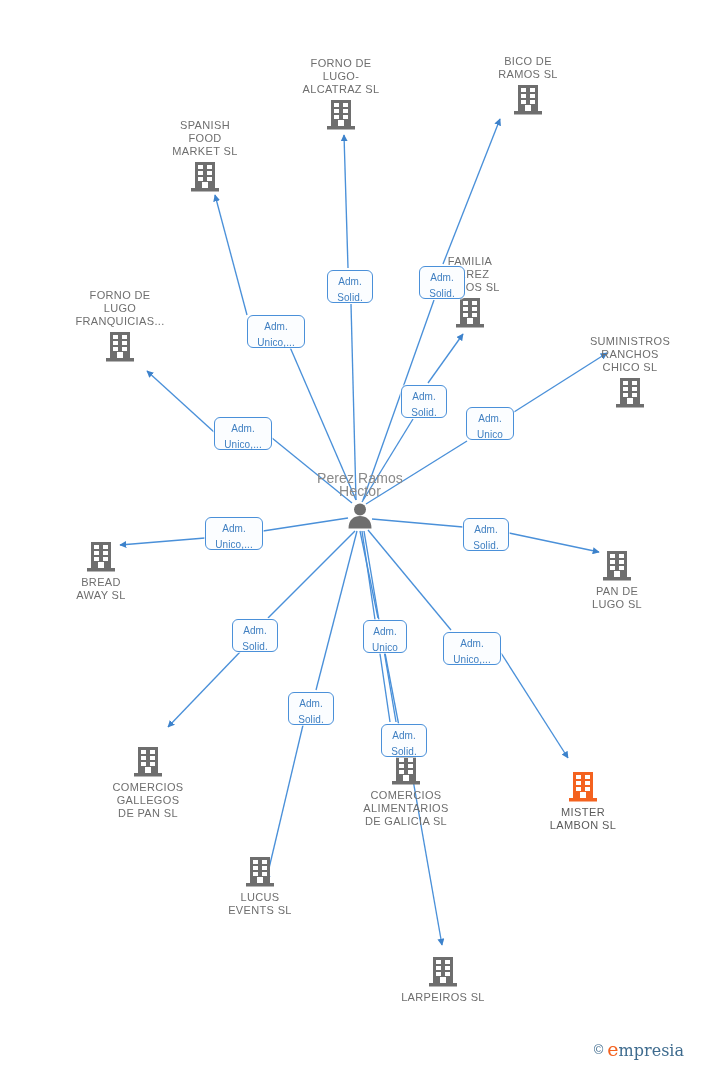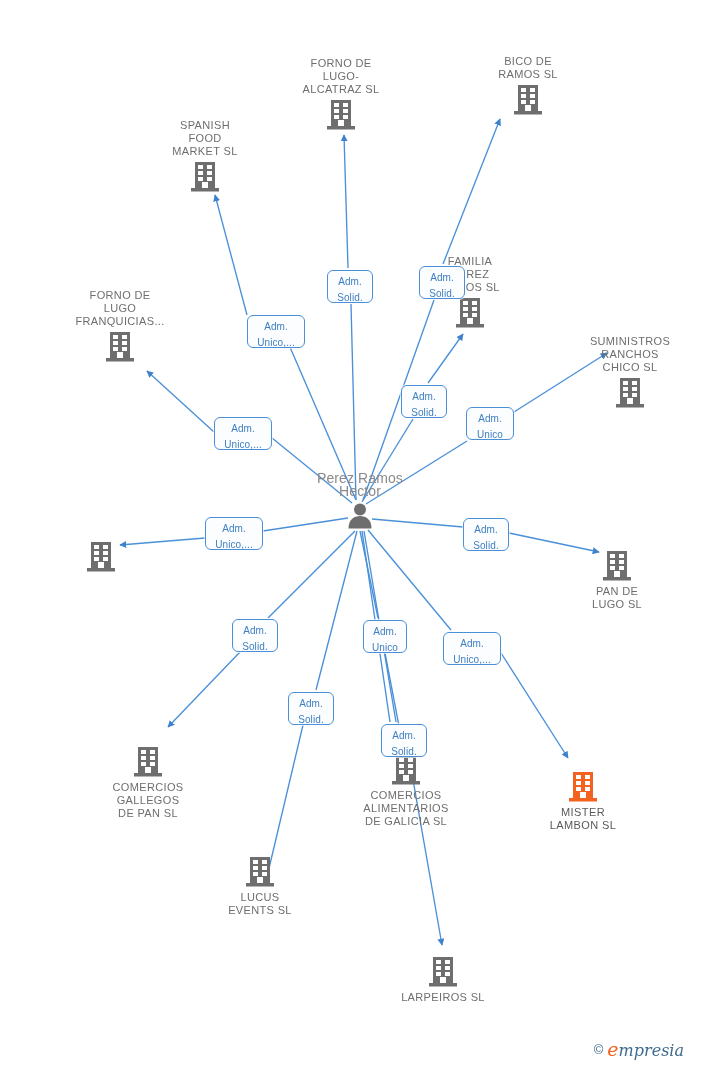--- a/index.html
+++ b/index.html
@@ -88,21 +88,20 @@
     font-size: 15px;
     color: #3e6b8e;
     user-select: none;
   }
   #watermark .c {
     font-size: 13px;
     color: #3e6b8e;
   }
   #watermark .brand {
     font-family: "DejaVu Serif", serif;
-    font-style: italic;
     font-size: 16px;
     color: #3e6b8e;
   }
   #watermark .brand .e {
     color: #f4621f;
     font-size: 19px;
   }
 </style>
 </head>
 <body>
@@ -248,20 +247,22 @@
             <rect x="5" y="1" width="20" height="26" fill="#6e6e6e"></rect>
             <rect x="8" y="4" width="5" height="4" fill="#fff"></rect>
             <rect x="17" y="4" width="5" height="4" fill="#fff"></rect>
             <rect x="8" y="10" width="5" height="4" fill="#fff"></rect>
             <rect x="17" y="10" width="5" height="4" fill="#fff"></rect>
             <rect x="8" y="16" width="5" height="4" fill="#fff"></rect>
             <rect x="17" y="16" width="5" height="4" fill="#fff"></rect>
             <rect x="12" y="21" width="6" height="6" fill="#fff"></rect>
             <rect x="1" y="27" width="28" height="3.5" fill="#6e6e6e"></rect>
           </svg></span>
+        <span class="label">BREAD
+AWAY  SL</span>
       </div>
       <div class="node company lab-bot" style="left: 617px; top: 550px;">
         <span class="ico"><svg width="30" height="32" viewBox="0 0 30 32" aria-hidden="true">
             <rect x="5" y="1" width="20" height="26" fill="#6e6e6e"></rect>
             <rect x="8" y="4" width="5" height="4" fill="#fff"></rect>
             <rect x="17" y="4" width="5" height="4" fill="#fff"></rect>
             <rect x="8" y="10" width="5" height="4" fill="#fff"></rect>
             <rect x="17" y="10" width="5" height="4" fill="#fff"></rect>
             <rect x="8" y="16" width="5" height="4" fill="#fff"></rect>
             <rect x="17" y="16" width="5" height="4" fill="#fff"></rect>

